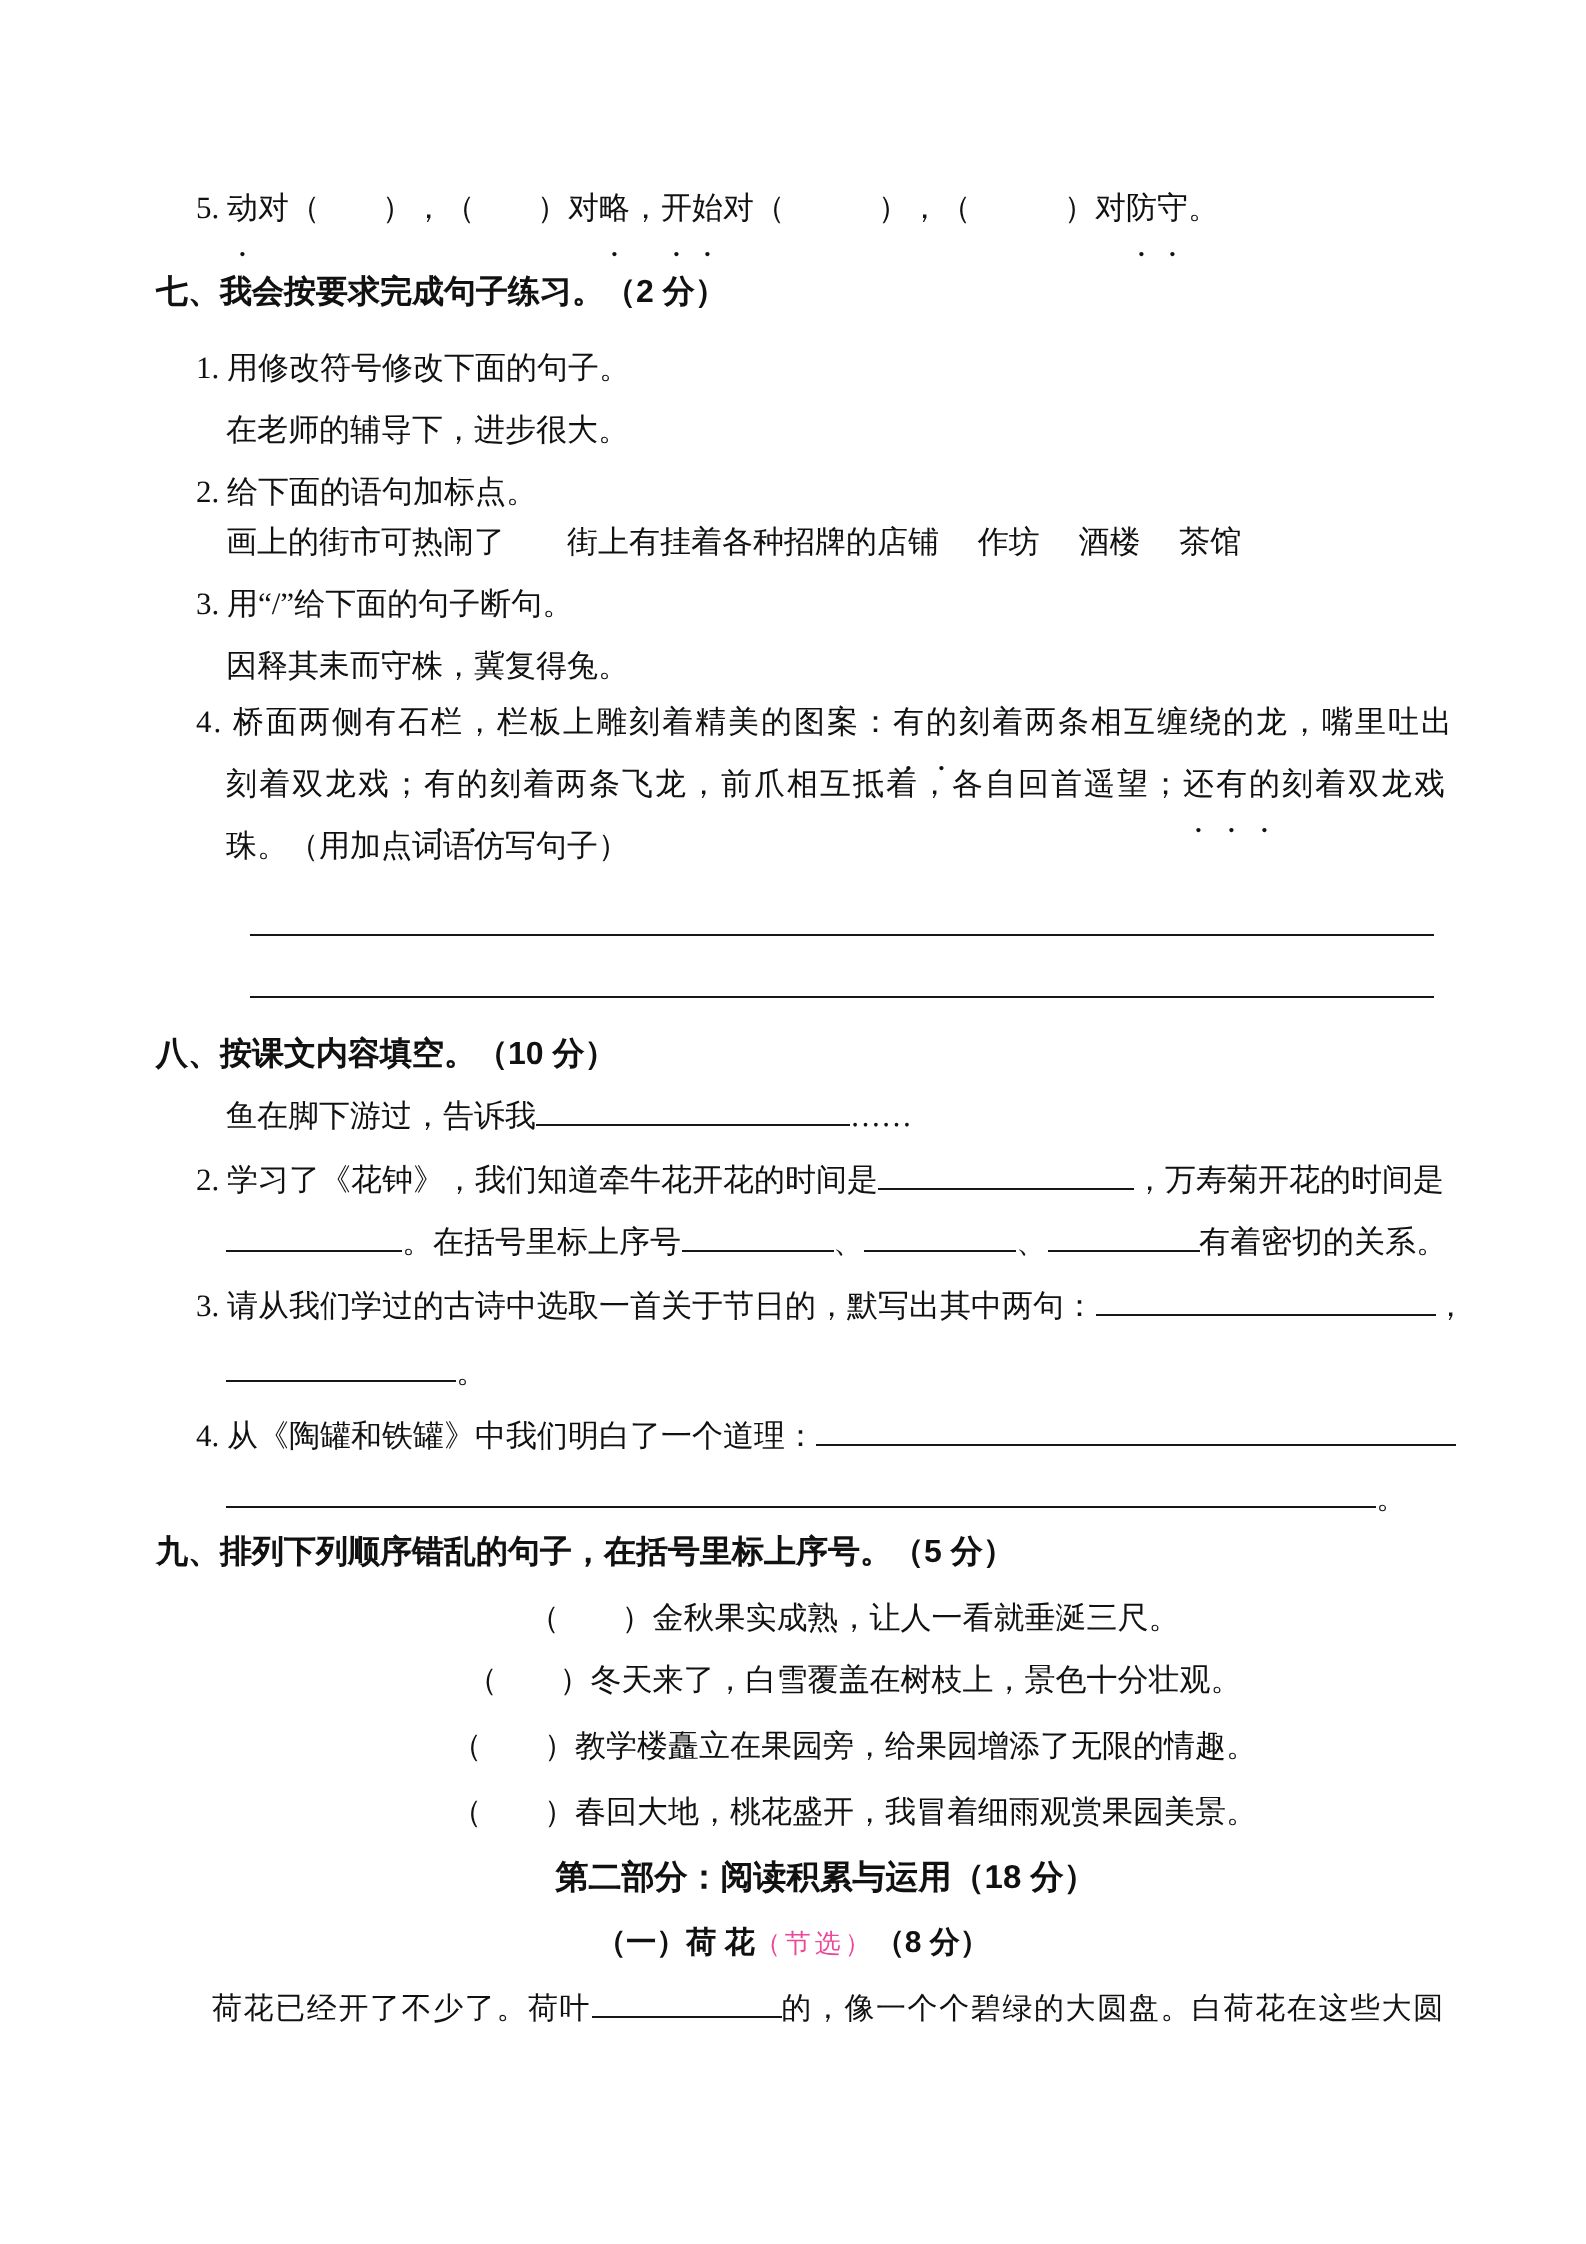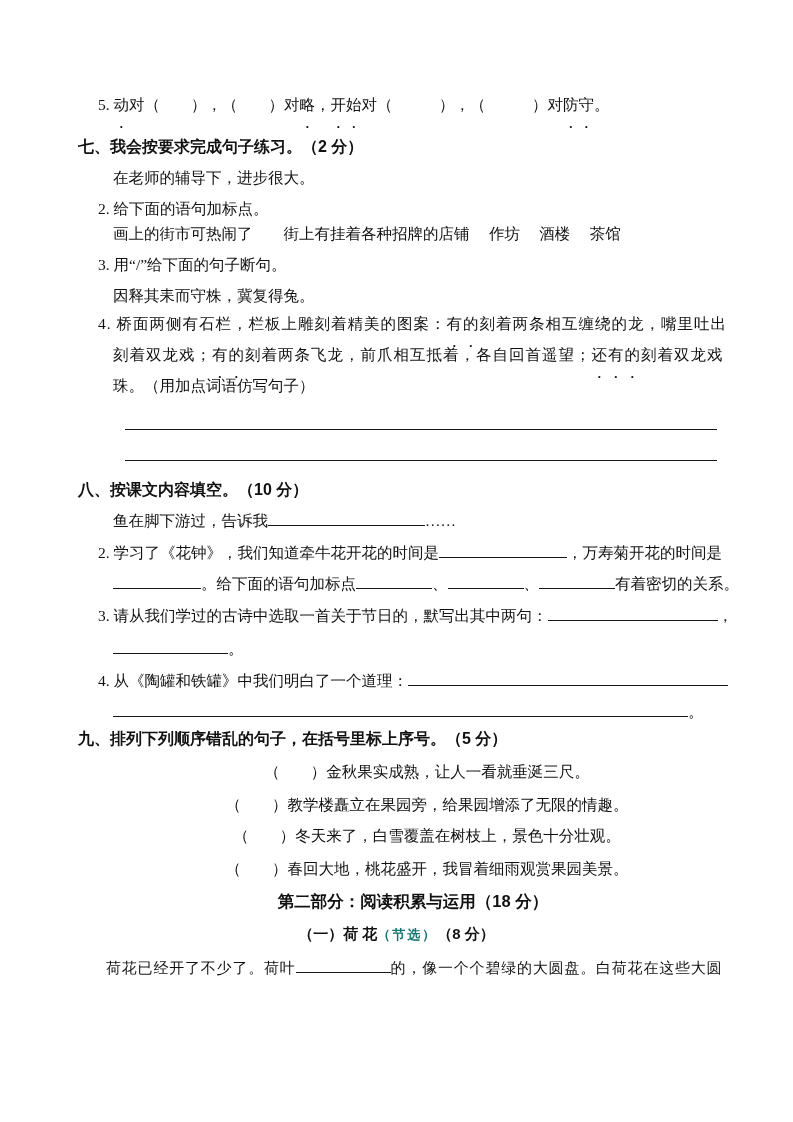--- a/index.html
+++ b/index.html
@@ -24,59 +24,60 @@
   .c{margin-left:35px;}
   .b{margin-left:33px;text-align:center;}
   .j{letter-spacing:1px;}
   .ans{
     margin-left:47px;width:592px;
     border-bottom:1.3px solid #161616;
   }
   .center{text-align:center;margin-left:-78px;margin-right:-50px;}
   .hc{font-family:"Liberation Sans","DejaVu Sans",sans-serif;font-weight:700;font-size:16.5px;}
   .bold{font-weight:700;font-family:"Liberation Sans","DejaVu Sans",sans-serif;font-size:15px;}
-  .kai{font-size:13px;color:#0f766e;letter-spacing:2px;font-weight:bold;}
+  .kai{font-size:13px;color:#ec4899;letter-spacing:2px;}
   .psg{margin-left:28px;letter-spacing:0.8px;font-size:15px;}
   .blank{
     display:inline-block;height:14px;
     border-bottom:1.3px solid #161616;
   }
   .em{position:relative;display:inline-block;}
   .em::after{
     content:"\2022";
     position:absolute;left:0;width:100%;
     text-align:center;bottom:-12px;
     font-size:9px;line-height:9px;color:#111;
   }
 </style>
 </head>
 <body>
 
 <main class="page">
     <div class="line n"><span>5. </span><span class="em">动</span><span>对（　　），（　　）对</span><span class="em">略</span><span>，</span><span class="em">开</span><span class="em">始</span><span>对（　　　），（　　　）对</span><span class="em">防</span><span class="em">守</span><span>。</span></div>
     <div class="line h" style="margin-top: 11px;"><span>七、我会按要求完成句子练习。（2 分）</span></div>
+    <div class="line n" style="margin-top: 7px;"><span>1. 用修改符号修改下面的句子。</span></div>
     <div class="line c"><span>在老师的辅导下，进步很大。</span></div>
     <div class="line n"><span>2. 给下面的语句加标点。</span></div>
     <div class="line c" style="margin-top: -6px;"><span>画上的街市可热闹了　　街上有挂着各种招牌的店铺　 作坊　 酒楼　 茶馆</span></div>
     <div class="line n"><span>3. 用“/”给下面的句子断句。</span></div>
     <div class="line c"><span>因释其耒而守株，冀复得兔。</span></div>
     <div class="line n j" style="margin-top: -3px;"><span>4. 桥面两侧有石栏，栏板上雕刻着精美的图案：</span><span class="em">有</span><span class="em">的</span><span>刻着两条相互缠绕的龙，嘴里吐出</span></div>
     <div class="line c j"><span>刻着双龙戏；</span><span class="em">有</span><span class="em">的</span><span>刻着两条飞龙，前爪相互抵着，各自回首遥望；</span><span class="em">还</span><span class="em">有</span><span class="em">的</span><span>刻着双龙戏</span></div>
     <div class="line c"><span>珠。（用加点词语仿写句子）</span></div>
     <div class="line ans" style="height: 28px; line-height: 28px;"></div>
     <div class="line ans" style="height: 30px; line-height: 30px;"></div>
     <div class="line h" style="margin-top: 13px;"><span>八、按课文内容填空。（10 分）</span></div>
     <div class="line c"><span>鱼在脚下游过，告诉我</span><span class="blank" style="width: 157px;"></span><span>……</span></div>
     <div class="line n" style="margin-top: 1px;"><span>2. 学习了《花钟》，我们知道牵牛花开花的时间是</span><span class="blank" style="width: 128px;"></span><span>，万寿菊开花的时间是</span></div>
-    <div class="line c"><span class="blank" style="width: 88px;"></span><span>。给下面的语句加标点</span><span class="blank" style="width: 76px;"></span><span>、</span><span class="blank" style="width: 76px;"></span><span>、</span><span class="blank" style="width: 76px;"></span><span>有着密切的关系。</span></div>
+    <div class="line c"><span class="blank" style="width: 88px;"></span><span>。在括号里标上序号</span><span class="blank" style="width: 76px;"></span><span>、</span><span class="blank" style="width: 76px;"></span><span>、</span><span class="blank" style="width: 76px;"></span><span>有着密切的关系。</span></div>
     <div class="line n" style="margin-top: 1px;"><span>3. 请从我们学过的古诗中选取一首关于节日的，默写出其中两句：</span><span class="blank" style="width: 170px;"></span><span>，</span></div>
     <div class="line c" style="margin-top: 2px;"><span class="blank" style="width: 115px;"></span><span>。</span></div>
     <div class="line n" style="margin-top: 1px;"><span>4. 从《陶罐和铁罐》中我们明白了一个道理：</span><span class="blank" style="width: 320px;"></span></div>
     <div class="line c"><span class="blank" style="width: 575px;"></span><span>。</span></div>
     <div class="line h" style="margin-top: -4px;"><span>九、排列下列顺序错乱的句子，在括号里标上序号。（5 分）</span></div>
     <div class="line b" style="margin-top: 2px;"><span>（　　）金秋果实成熟，让人一看就垂涎三尺。</span></div>
+    <div class="line b"><span>（　　）冬天来了，白雪覆盖在树枝上，景色十分壮观。</span></div>
     <div class="line b" style="margin-top: 2px;"><span>（　　）教学楼矗立在果园旁，给果园增添了无限的情趣。</span></div>
-    <div class="line b"><span>（　　）冬天来了，白雪覆盖在树枝上，景色十分壮观。</span></div>
     <div class="line b" style="margin-top: 2px;"><span>（　　）春回大地，桃花盛开，我冒着细雨观赏果园美景。</span></div>
     <div class="line center hc" style="margin-top: 2px; padding-left: 33px;"><span>第二部分：阅读积累与运用（18 分）</span></div>
     <div class="line center" style="margin-top: 1px;"><span class="bold">（一）荷 花</span><span class="kai">（节选）</span><span class="bold">（8 分）</span></div>
     <div class="line psg" style="margin-top: 3px;"><span>荷花已经开了不少了。荷叶</span><span class="blank" style="width: 95px;"></span><span>的，像一个个碧绿的大圆盘。白荷花在这些大圆</span></div>
   </main>
 
 </body></html>

